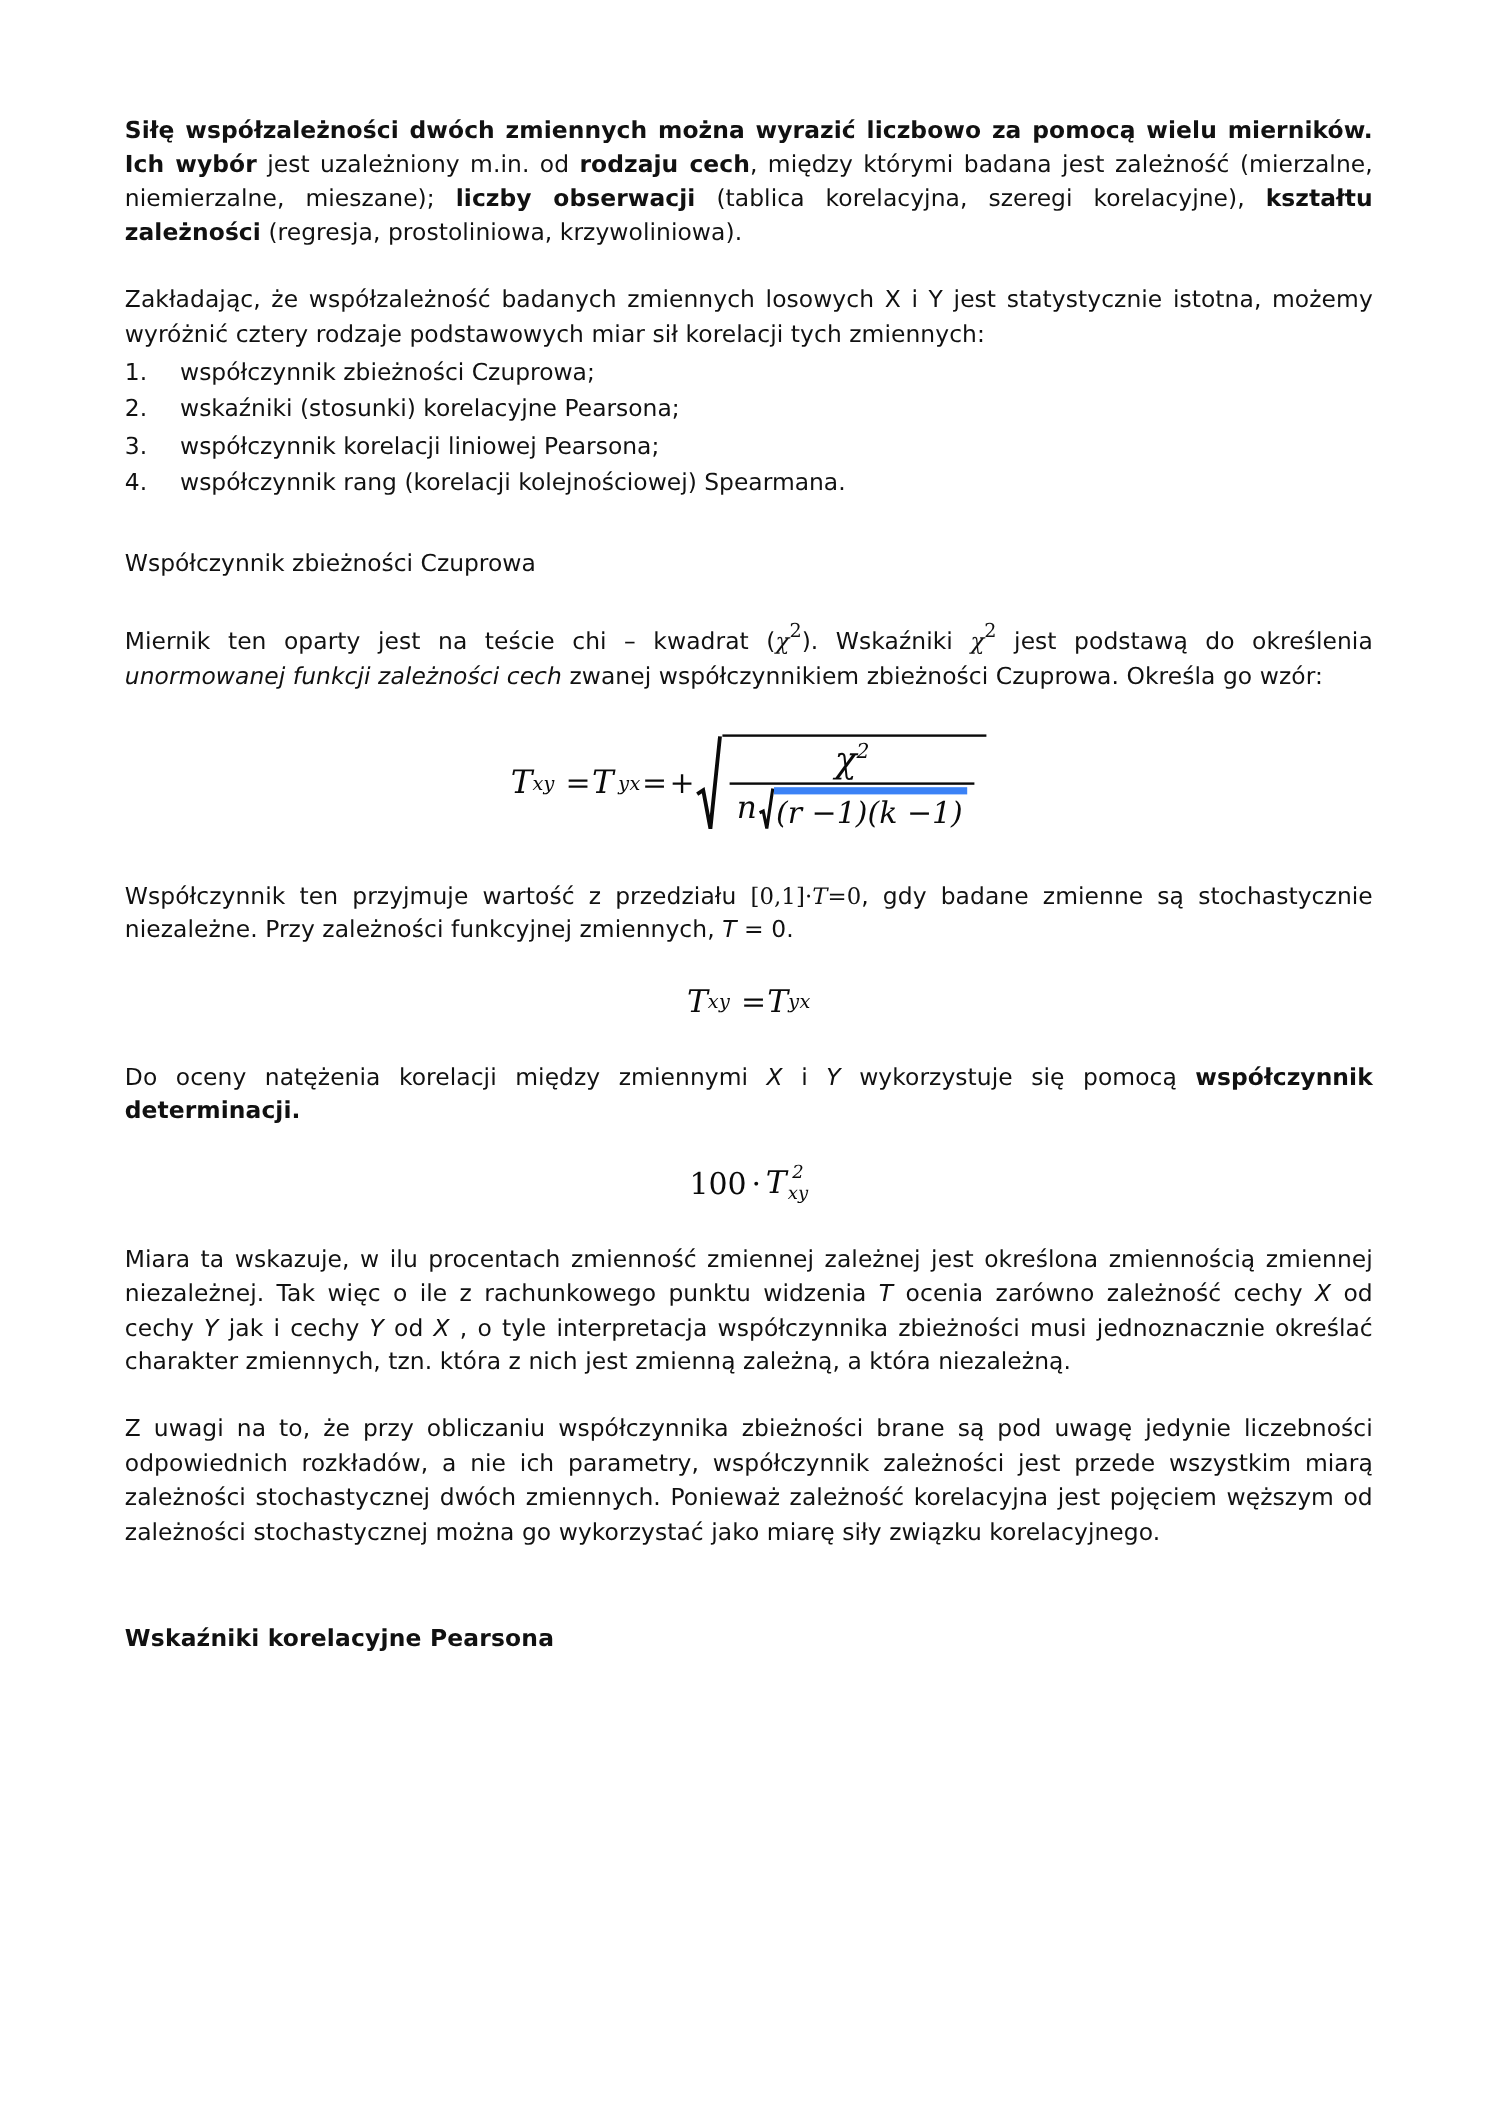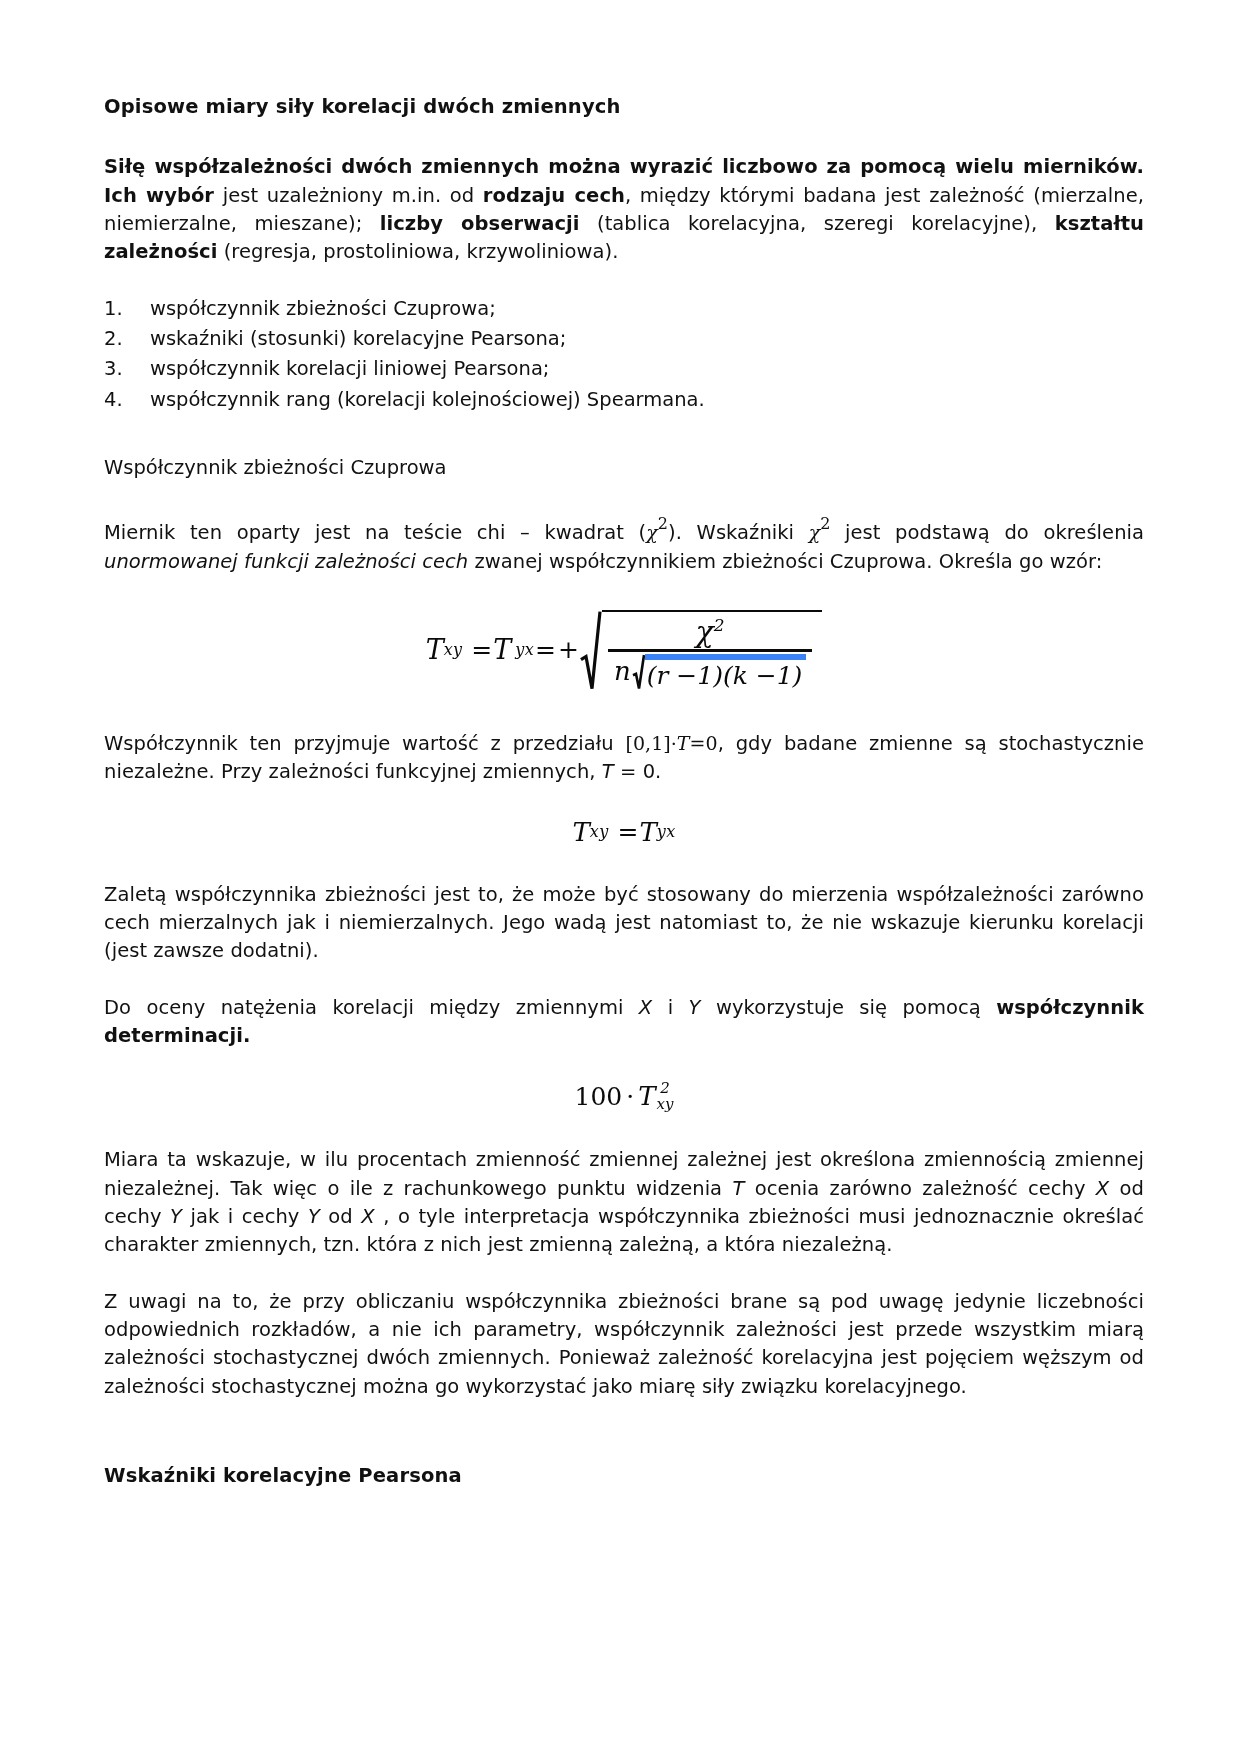--- a/index.html
+++ b/index.html
@@ -232,24 +232,24 @@
     letter-spacing: 0.15px;
   }
   .spacer-lg { height: 34px; }
 </style>
 </head>
 <body>
 
 <div class="page">
   <div class="doc">
 
-    <h1 class="doc-title">Opisowe miary siły korelacji dwóch zmiennych</h1>
 
     <p class="para"><b>Siłę współzależności dwóch zmiennych można wyrazić liczbowo za pomocą wielu mierników. Ich wybór</b><span> jest uzależniony m.in. od </span><b>rodzaju cech</b><span>, między którymi badana jest zależność (mierzalne, niemierzalne, mieszane); </span><b>liczby obserwacji</b><span> (tablica korelacyjna, szeregi korelacyjne), </span><b>kształtu zależności</b><span> (regresja, prostoliniowa, krzywoliniowa).</span></p>
 
+    <p class="para tight">Zakładając, że współzależność badanych zmiennych losowych X i Y jest statystycznie istotna, możemy wyróżnić cztery rodzaje podstawowych miar sił korelacji tych zmiennych:</p>
 
     <ol class="numlist">
       <li><span class="num">1.</span><span>współczynnik zbieżności Czuprowa;</span></li>
       <li><span class="num">2.</span><span>wskaźniki (stosunki) korelacyjne Pearsona;</span></li>
       <li><span class="num">3.</span><span>współczynnik korelacji liniowej Pearsona;</span></li>
       <li><span class="num">4.</span><span>współczynnik rang (korelacji kolejnościowej) Spearmana.</span></li>
     </ol>
 
     <p class="plain-head">Współczynnik zbieżności Czuprowa</p>
 
@@ -301,21 +301,20 @@
       <span class="mrow">
         <span class="var-sm">T</span>
           <span class="sub">xy</span>
         <span class="sp"></span>
         <span class="op">=</span>
         <span class="var-sm">T</span>
           <span class="sub">yx</span>
       </span>
     </div>
 
-    <p class="para">Zaletą współczynnika zbieżności jest to, że może być stosowany do mierzenia współzależności zarówno cech mierzalnych jak i niemierzalnych. Jego wadą jest natomiast to, że nie wskazuje kierunku korelacji (jest zawsze dodatni).</p>
 
     <p class="para"><span>Do oceny natężenia korelacji między zmiennymi </span><i>X</i><span> i </span><i>Y</i><span> wykorzystuje się pomocą </span><b>współczynnik determinacji.</b></p>
 
     <div class="formula">
       <span class="mrow">
         <span class="f100">100</span>
         <span class="sp-s"></span>
         <span class="f100">·</span>
         <span class="sp-s"></span>
         <span class="var-sm">T</span>

